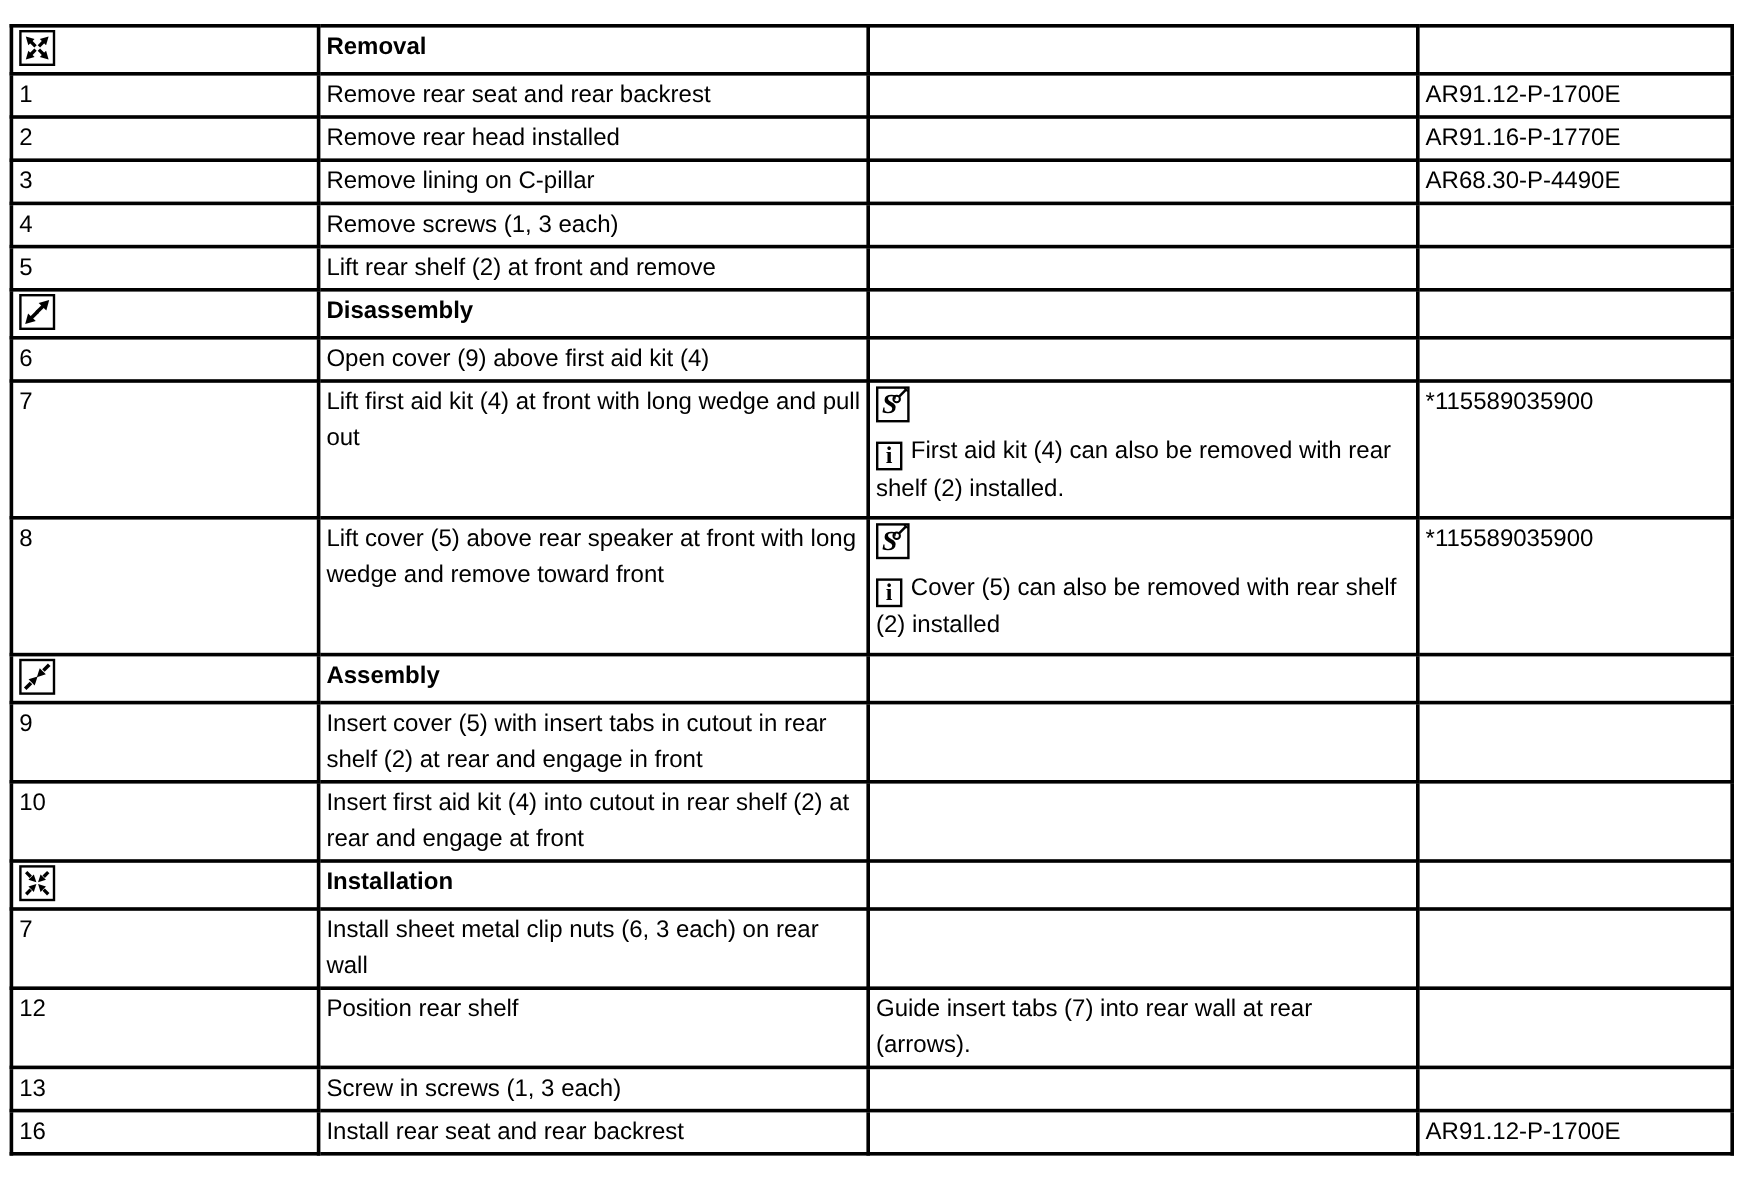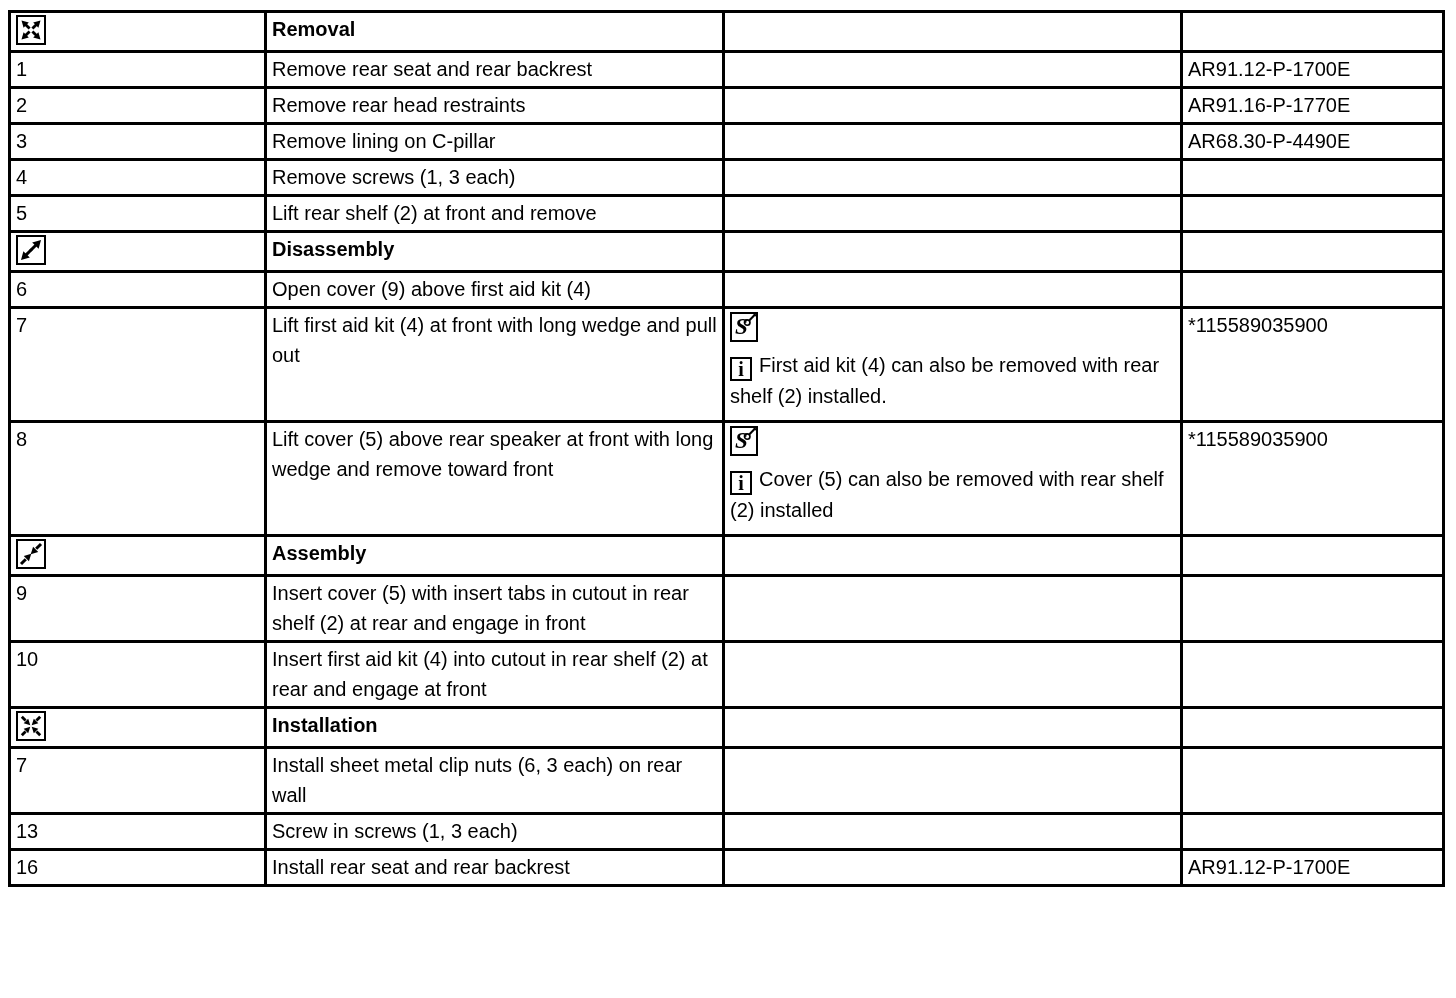--- a/index.html
+++ b/index.html
@@ -7,21 +7,21 @@
     padding: 0;
     background: #ffffff;
     color: #000000;
     font-family: "Liberation Sans", sans-serif;
   }
   .page {
     position: relative;
     width: 1456px;
     height: 998px;
     box-sizing: border-box;
-    padding: 10px 14px 0 8px;
+    padding: 20px 14px 0 8px;
     background: #ffffff;
     overflow: hidden;
   }
   table.proc {
     border-collapse: collapse;
     table-layout: fixed;
     width: 1434px;
     background: #ffffff;
   }
   table.proc td {
@@ -131,21 +131,21 @@
           <td></td>
         </tr>
         <tr>
           <td>1</td>
           <td class="c2cell">Remove rear seat and rear backrest</td>
           <td></td>
           <td>AR91.12-P-1700E</td>
         </tr>
         <tr>
           <td>2</td>
-          <td class="c2cell">Remove rear head restraints</td>
+          <td class="c2cell">Remove rear head installed</td>
           <td></td>
           <td>AR91.16-P-1770E</td>
         </tr>
         <tr>
           <td>3</td>
           <td class="c2cell">Remove lining on C-pillar</td>
           <td></td>
           <td>AR68.30-P-4490E</td>
         </tr>
         <tr>
@@ -251,20 +251,26 @@
           <td></td>
           <td></td>
         </tr>
         <tr>
           <td>7</td>
           <td class="c2cell">Install sheet metal clip nuts (6, 3 each) on rear wall</td>
           <td></td>
           <td></td>
         </tr>
         <tr>
+          <td>12</td>
+          <td class="c2cell">Position rear shelf</td>
+          <td>Guide insert tabs (7) into rear wall at rear (arrows).</td>
+          <td></td>
+        </tr>
+        <tr>
           <td>13</td>
           <td class="c2cell">Screw in screws (1, 3 each)</td>
           <td></td>
           <td></td>
         </tr>
         <tr>
           <td>16</td>
           <td class="c2cell">Install rear seat and rear backrest</td>
           <td></td>
           <td>AR91.12-P-1700E</td>

